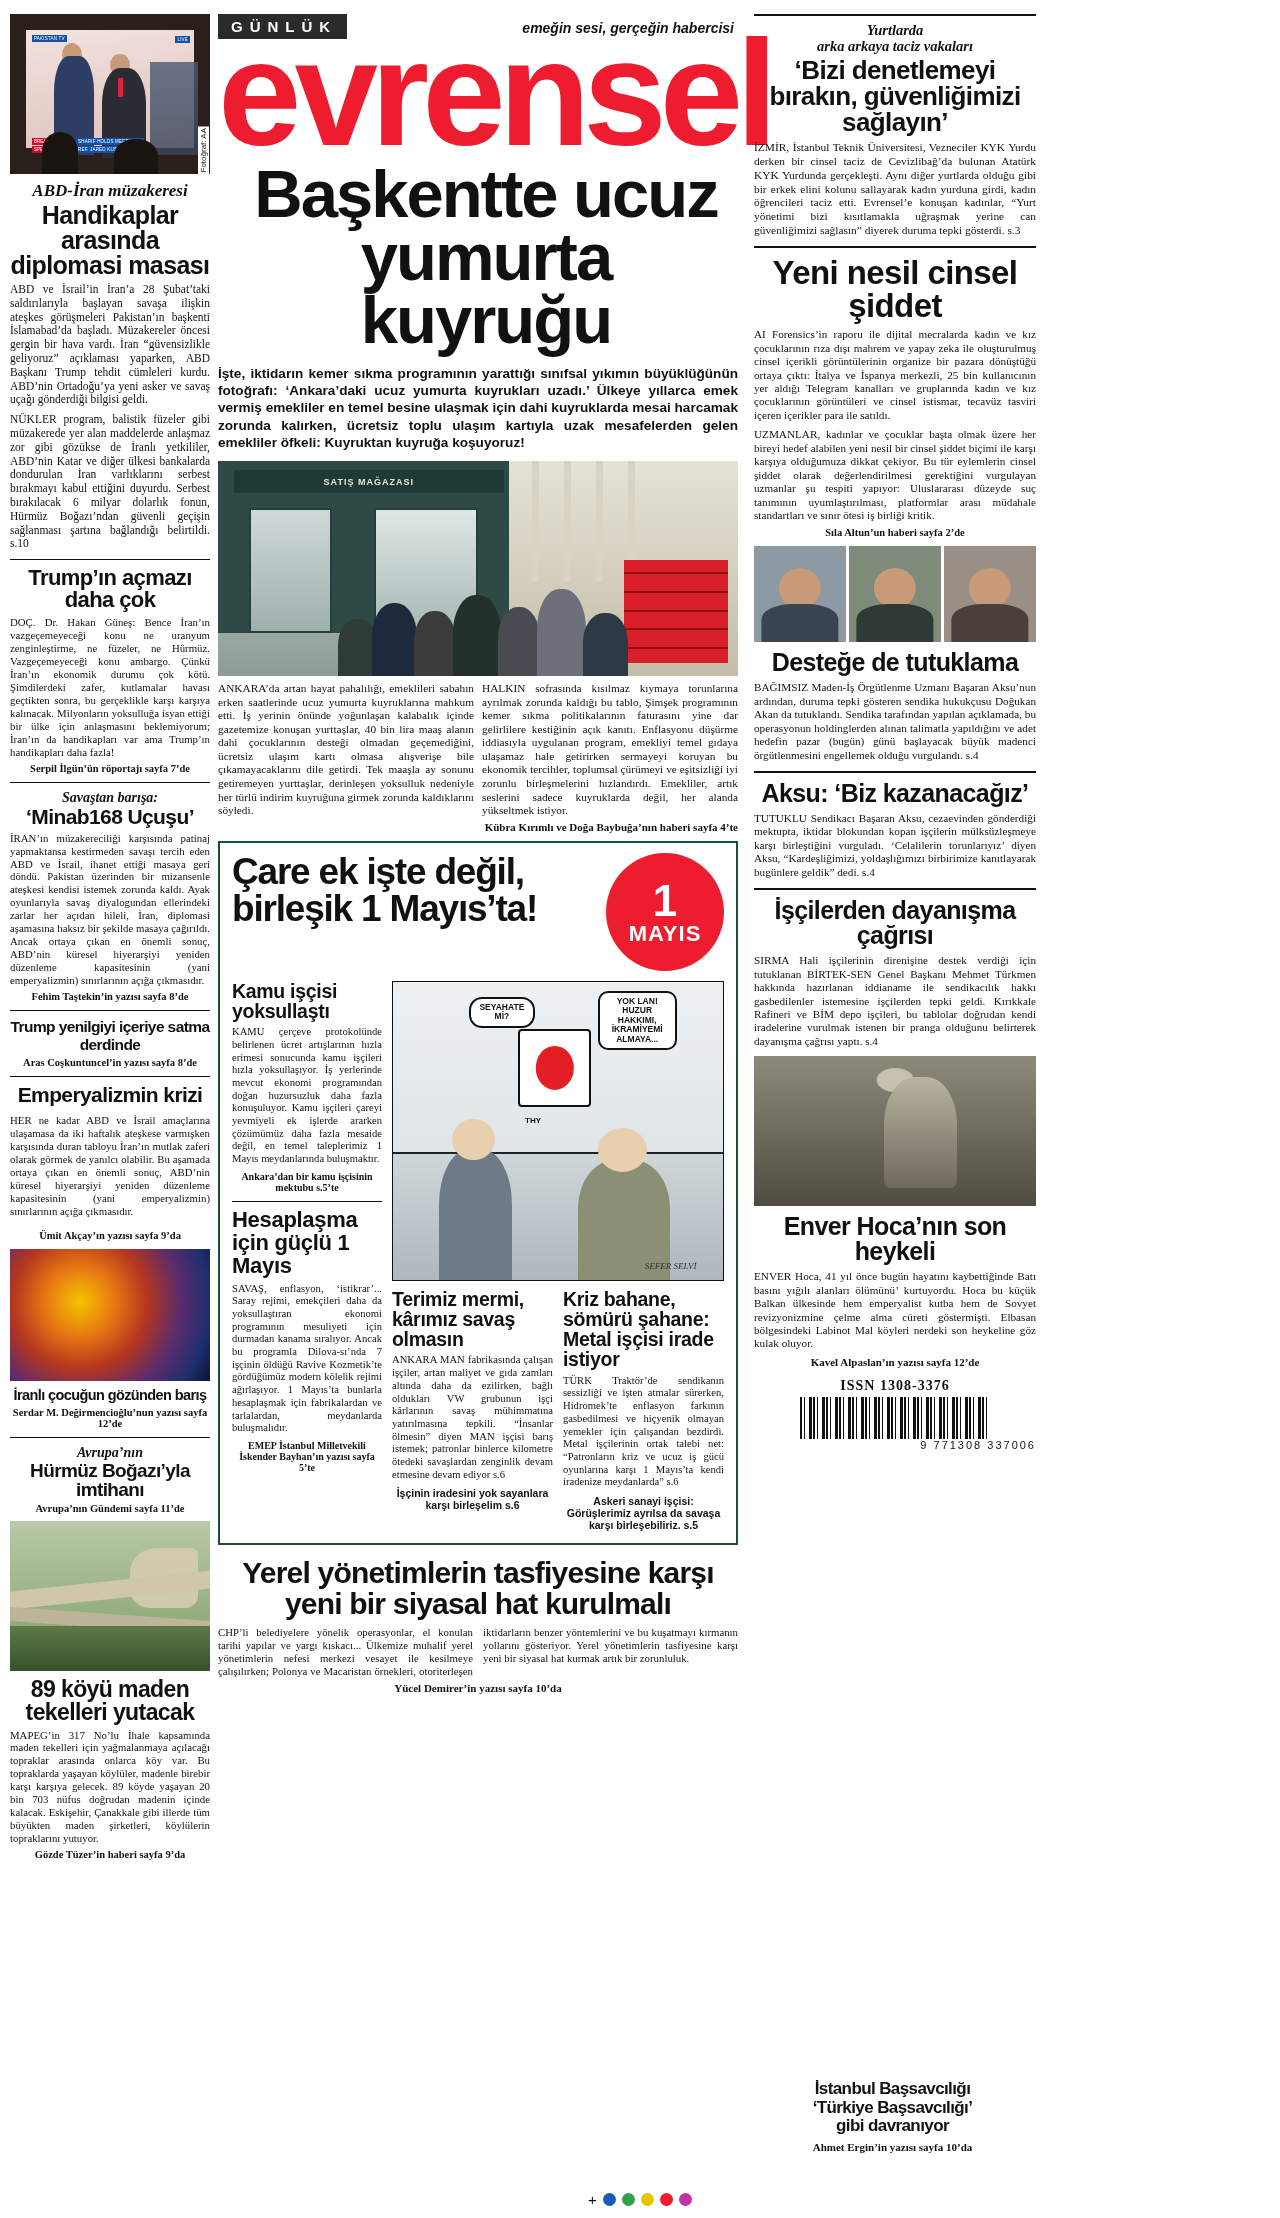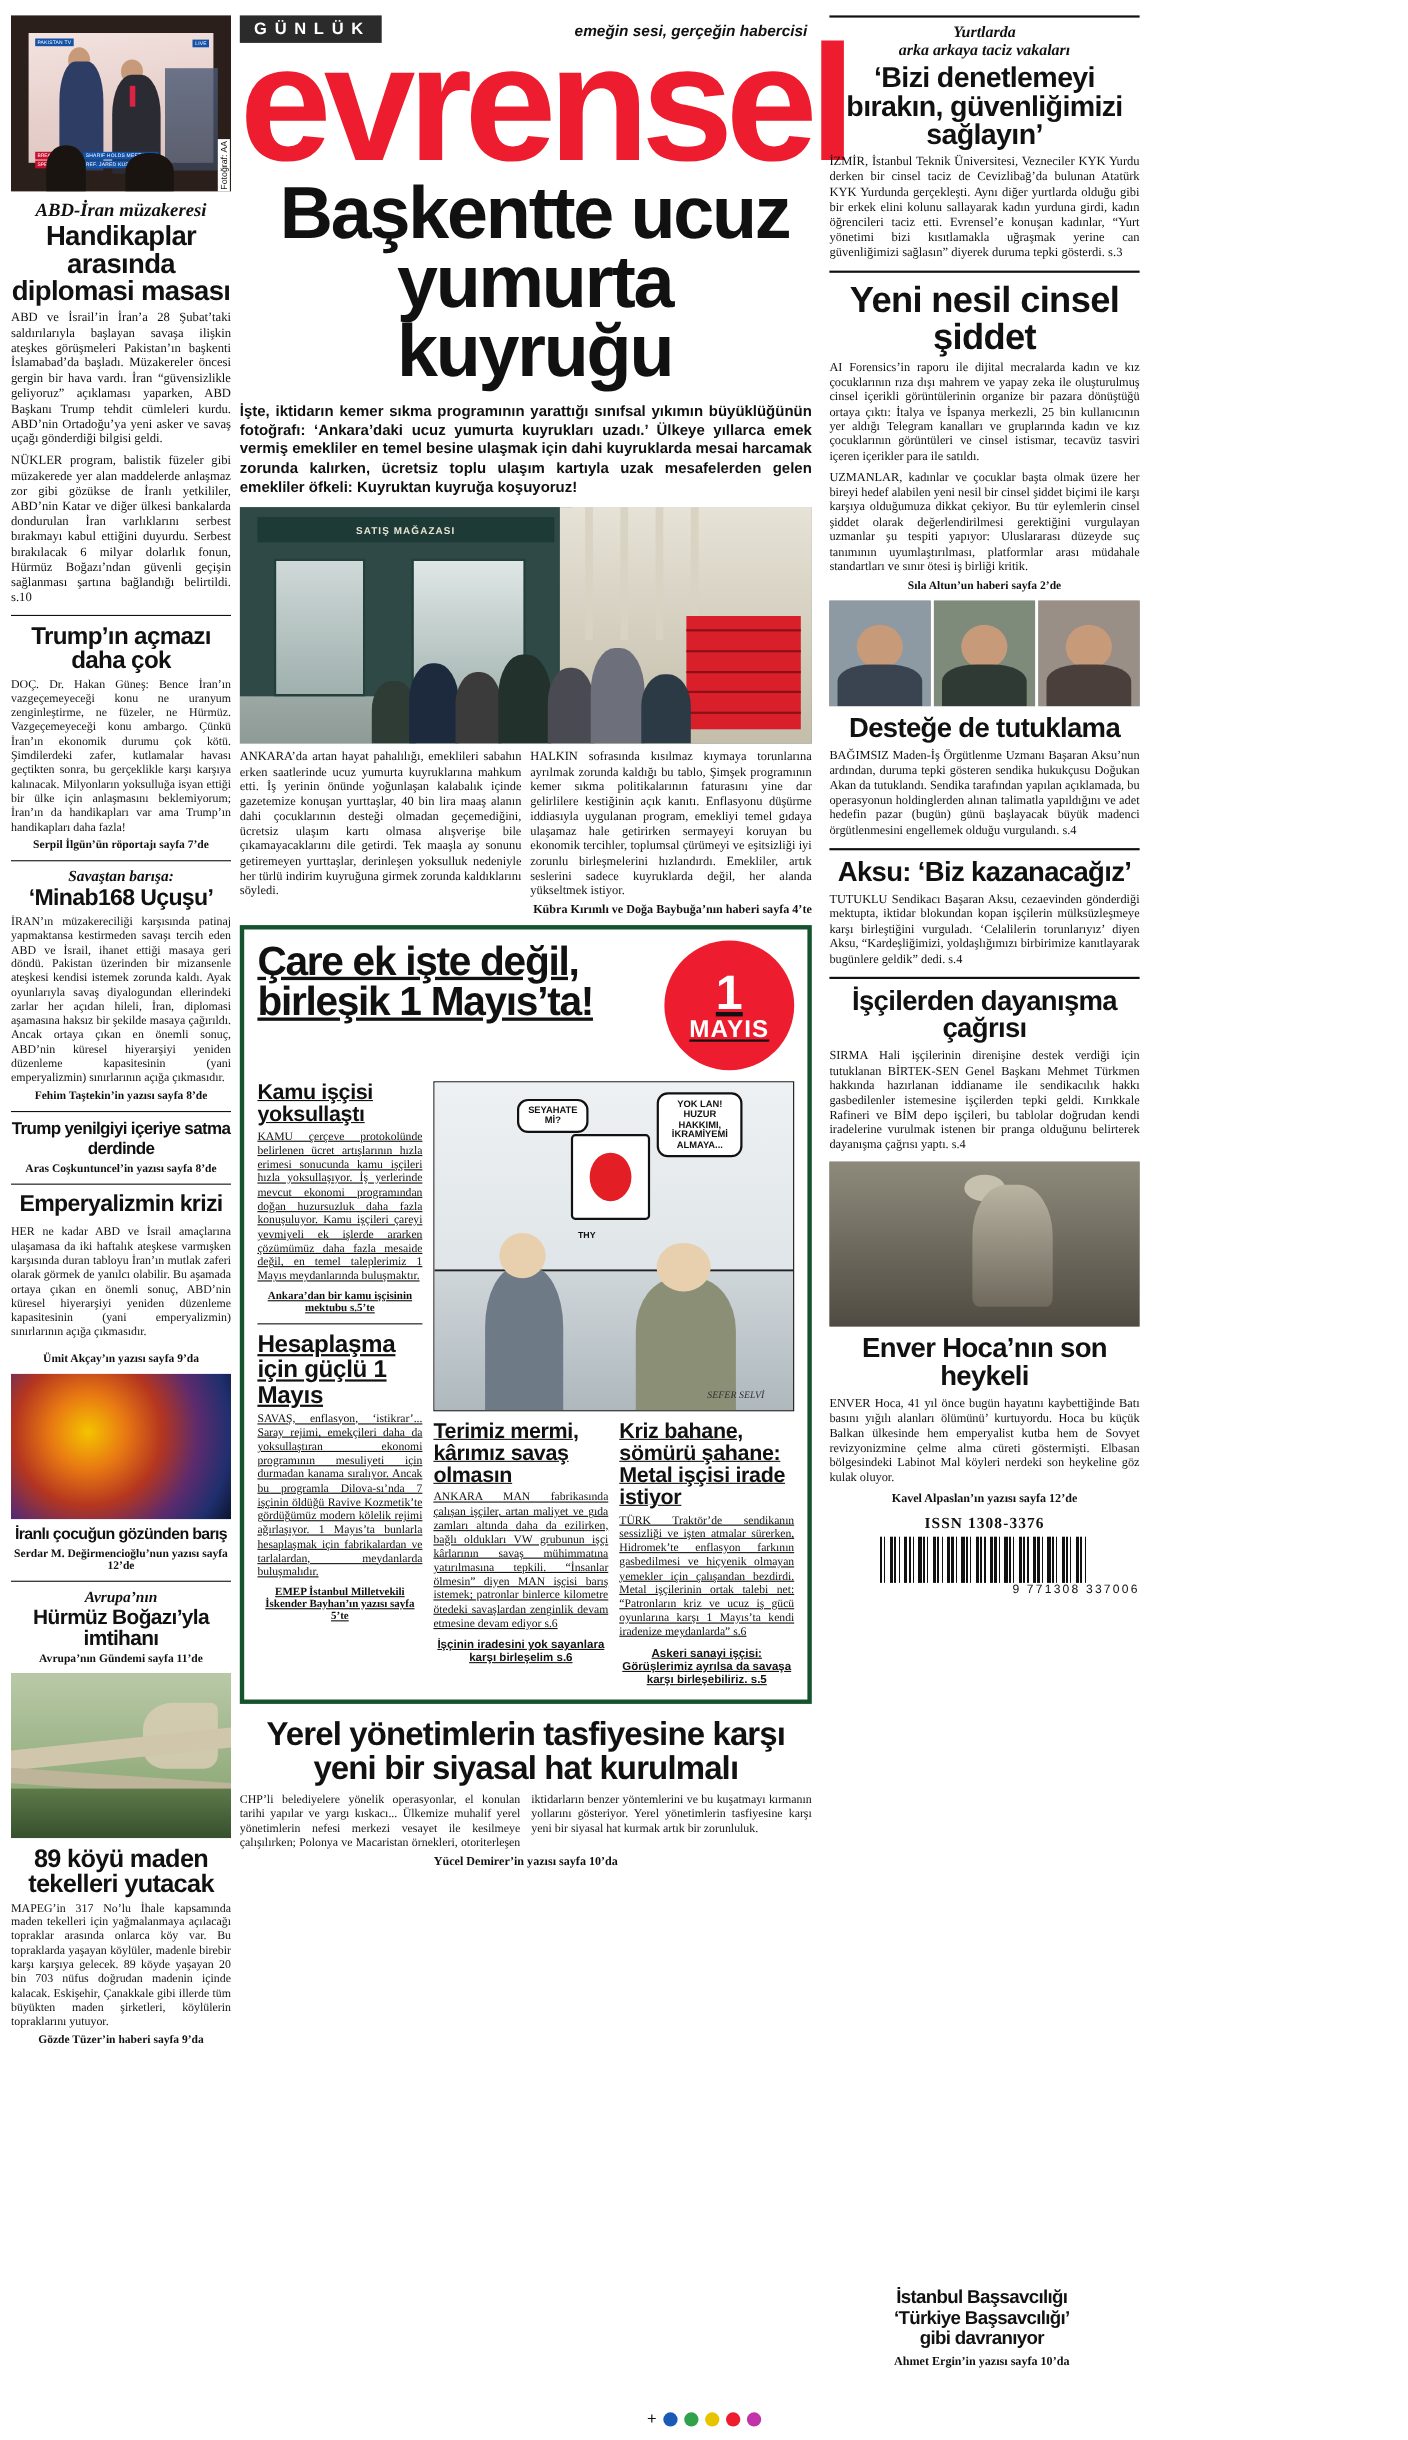--- a/index.html
+++ b/index.html
@@ -113,21 +113,21 @@
   .mt-road{ position:absolute; left:-10%; top:40%; width:120%; height:12%;
             background:#cfc6ab; transform:rotate(-6deg); }
   .mt-road2{ position:absolute; left:-10%; top:62%; width:120%; height:9%;
             background:#bdb49a; transform:rotate(4deg); }
   .mt-dark{ position:absolute; left:0; bottom:0; width:100%; height:30%;
             background:linear-gradient(180deg,#5e7a4a,#36502d); }
   .mt-quarry{ position:absolute; right:6%; top:18%; width:34%; height:40%;
               background:#d8cdb4; border-radius:40% 10% 20% 30%; opacity:.85;}
 
   
-  .mayisbox { border:4px solid #14532d; margin-top:8px; padding:10px 12px 12px 12px;text-decoration:underline; }
+  .mayisbox { border:2px solid #14532d; margin-top:8px; padding:10px 12px 12px 12px; }
   .mayis-head { font-family:"Liberation Sans",sans-serif; font-weight:bold;
                 font-size:37px; line-height:1.02; letter-spacing:-1.2px; }
   .mayis-badge { width:118px; height:118px; border-radius:50%; background:#ED1C2E;
                  color:#fff; font-family:"Liberation Sans",sans-serif; font-weight:bold;
                  display:flex; flex-direction:column; align-items:center; justify-content:center;
                  line-height:1.0; position:relative; }
   .mayis-badge .n { font-size:44px; }
   .mayis-badge .m { font-size:22px; letter-spacing:1px; }
 
   .cartoon { border:1px solid #111; height:300px; position:relative; overflow:hidden;
@@ -329,21 +329,21 @@
           </div>
 
           <div style="flex:1;">
             <div class="cartoon">
               <div class="c-wall"></div>
                 <div class="c-counter"></div>
               <div class="c-thy">
                 <div class="c-thy-circ"></div>
               </div>
               <div class="c-sign" style="left:40%;top:45%;">THY</div>
-              <div class="bubble" style="left:23%;top:5%;width:20%;">SEYAHATE Mİ?</div>
+              <div class="bubble" style="left:23%;top:5%;width:20%;border-radius:13px;">SEYAHATE Mİ?</div>
               <div class="bubble" style="left:62%;top:3%;width:24%;">YOK LAN! HUZUR HAKKIMI, İKRAMİYEMİ ALMAYA...</div>
               <div class="c-man" style="left:14%;width:22%;height:44%;background:#6e7a86;border-radius:42% 42% 0 0;"></div>
               <div class="c-man" style="left:18%;bottom:40%;width:13%;height:14%;background:#e8cfae;border-radius:50%;"></div>
               <div class="c-man" style="left:56%;width:28%;height:40%;background:#8a8f76;border-radius:40% 40% 0 0;"></div>
               <div class="c-man" style="left:62%;bottom:36%;width:15%;height:15%;background:#e8cfae;border-radius:50%;"></div>
               <div class="c-sig">SEFER SELVİ</div>
             </div>
             <div style="display:flex;gap:10px;margin-top:8px;">
               <div style="flex:1;">
                 <div class="mini-h">Terimiz mermi, kârımız savaş olmasın</div>

